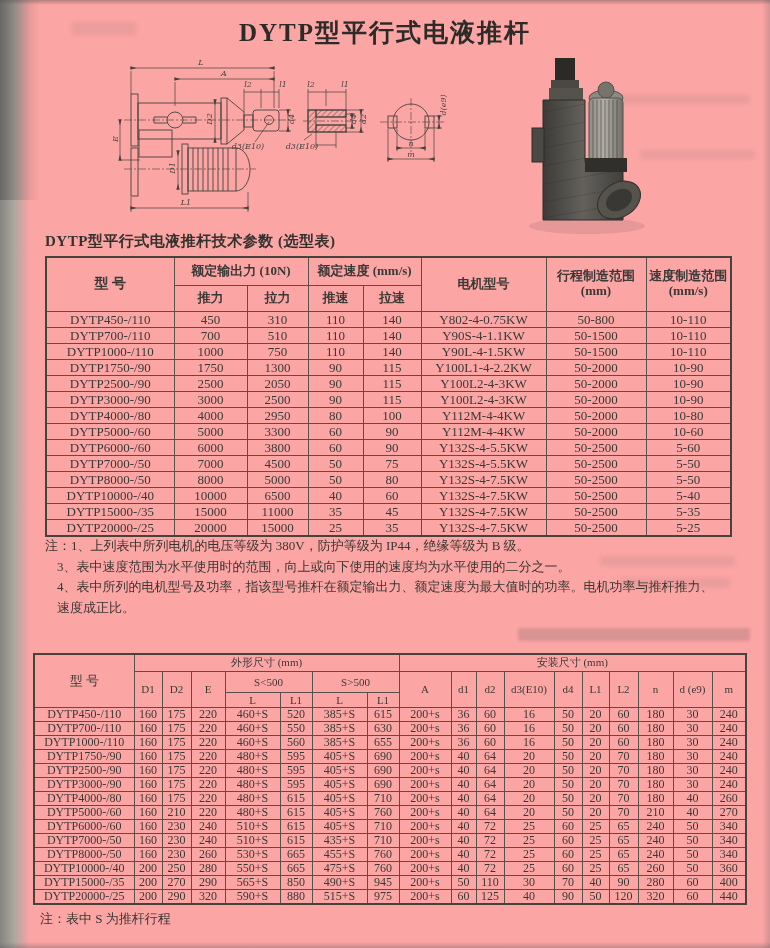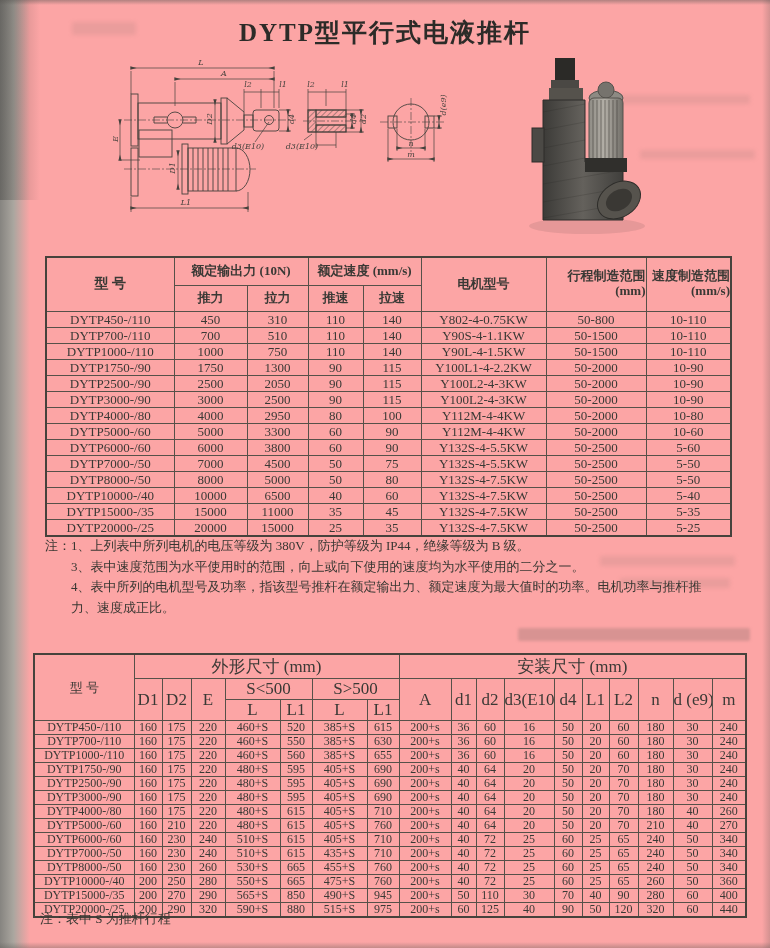--- a/index.html
+++ b/index.html
@@ -34,32 +34,32 @@
   table{border-collapse:collapse;table-layout:fixed;position:absolute;}
   th,td{border:1px solid #565149;text-align:center;vertical-align:middle;
     padding:0;font-weight:normal;overflow:hidden;white-space:nowrap;color:#3a3935;}
   table{border:2px solid #46423c;}
 
   #t1{left:45px;top:256px;width:685px;}
   #t1 th{font-size:13px;font-weight:bold;}
   #t1 thead tr:nth-child(1){height:28px;}
   #t1 thead tr:nth-child(2){height:26px;}
   #t1 tbody td{font-size:13px;height:15px;line-height:15px;}
-  .two-line{line-height:1.15;text-align:right;}
+  .two-line{line-height:1.15;}
 
   #t2{left:33px;top:653px;width:712px;}
-  #t2 th{font-size:17px;}
+  #t2 th{font-size:11px;}
   #t2 thead tr:nth-child(1){height:17px;}
   #t2 thead tr:nth-child(2){height:21px;}
   #t2 thead tr:nth-child(3){height:15px;}
   #t2 tbody td{font-size:12px;height:13px;line-height:13px;}
 
   .notes{position:absolute;left:45px;top:536px;width:672px;font-size:13px;line-height:1.58;color:#383732;}
   .nlabel{float:left;}
-  .nitem{margin-left:26px;}
+  .nitem{margin-left:12px;}
 
   .note2{position:absolute;left:40px;top:910px;font-size:13px;color:#383732;}
 
   .figure{position:absolute;left:98px;top:56px;width:440px;height:178px;}
   .photo{position:absolute;left:525px;top:50px;width:235px;height:192px;}
 
   svg text{font-family:"DejaVu Serif","Liberation Serif",serif;font-style:italic;
     font-size:8px;fill:#45423d;stroke:none;}
   .cl{stroke-dasharray:8 2 2 2;stroke-width:.6;}
   .dim{stroke-width:.7;}
@@ -276,20 +276,21 @@
       <line x1="92" y1="50" x2="92" y2="110"></line>
     </g>
     <rect x="60" y="108" width="42" height="14" fill="#302f2c"></rect>
 
     <g transform="rotate(-32 94 150)">
       <ellipse cx="94" cy="150" rx="23" ry="17" fill="#56534d" stroke="#2e2d2a"></ellipse>
       <ellipse cx="94" cy="150" rx="14" ry="10" fill="#3a3834"></ellipse>
     </g>
   </svg>
 
+  <div class="sec-title" id="sec1">DYTP型平行式电液推杆技术参数 (选型表)</div>
 
   <table id="t1">
     <colgroup>
       <col style="width:128px">
         <col style="width:73px">
         <col style="width:61px">
       <col style="width:55px">
         <col style="width:58px">
         <col style="width:125px">
       <col style="width:100px">

